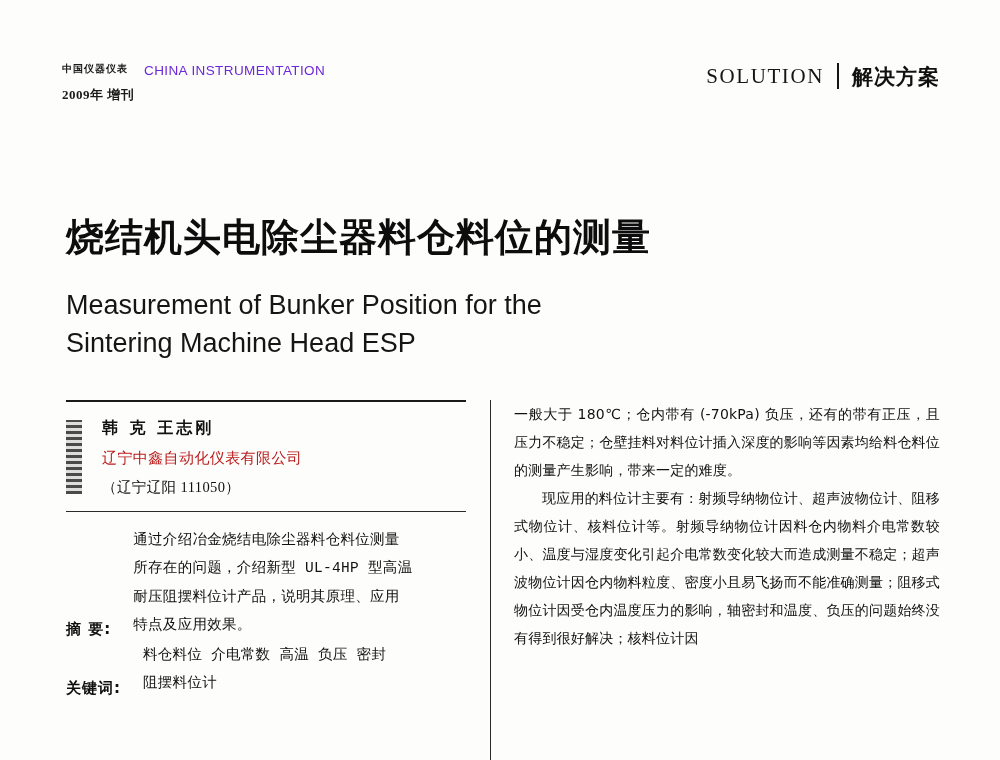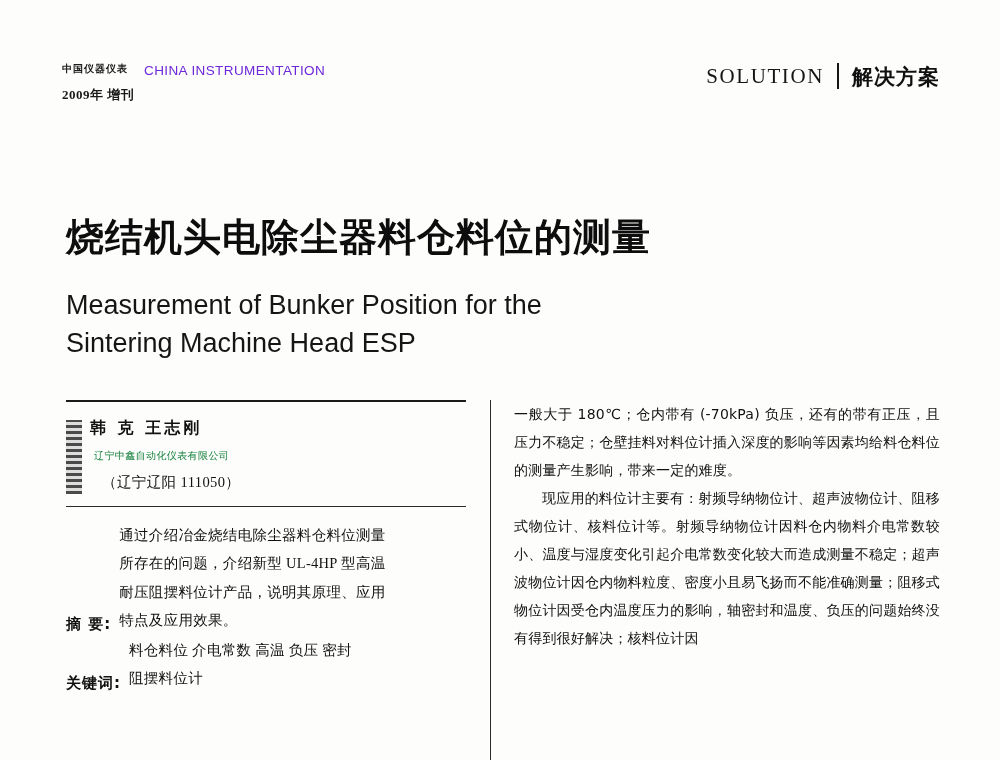--- a/index.html
+++ b/index.html
@@ -135,33 +135,33 @@
     height: 74px;
     background:
       repeating-linear-gradient(
         0deg,
         #2b2b2b 0px, #2b2b2b 3px,
         #d8d8d8 3px, #d8d8d8 6px
       );
     opacity: 0.85;
   }
   .author-names {
-    margin-left: 24px;
+    margin-left: 36px;
     font-family: "DejaVu Sans", sans-serif;
     font-size: 16px;
     font-weight: bold;
     letter-spacing: 3px;
     color: #111;
   }
   .author-affil {
-    margin-left: 28px;
+    margin-left: 36px;
     margin-top: 10px;
     font-family: "DejaVu Sans", sans-serif;
-    font-size: 10px;
-    color: #15803d;
+    font-size: 15px;
+    color: #b91c1c;
     letter-spacing: 0.4px;
   }
   .author-addr {
     margin-left: 36px;
     margin-top: 10px;
     font-family: Liberation Serif, serif;
     font-size: 14.5px;
     color: #111;
     letter-spacing: 0.4px;
   }
@@ -177,25 +177,25 @@
   .kv-label {
     font-family: "DejaVu Sans", sans-serif;
     font-size: 15px;
     font-weight: bold;
     color: #111;
     white-space: nowrap;
     flex: 0 0 auto;
     letter-spacing: 1px;
   }
   .kv-value {
-    font-family: Liberation Serif, serif;
+    font-family: Liberation Mono, monospace;
     font-size: 14.5px;
     line-height: 1.95;
     color: #111;
-    margin-left: 8px;
+    margin-left: 22px;
     letter-spacing: 0.3px;
   }
   .kv-value .ind {
     display: block;
   }
 
   
   .col-divider {
     position: absolute;
     left: 490px;

